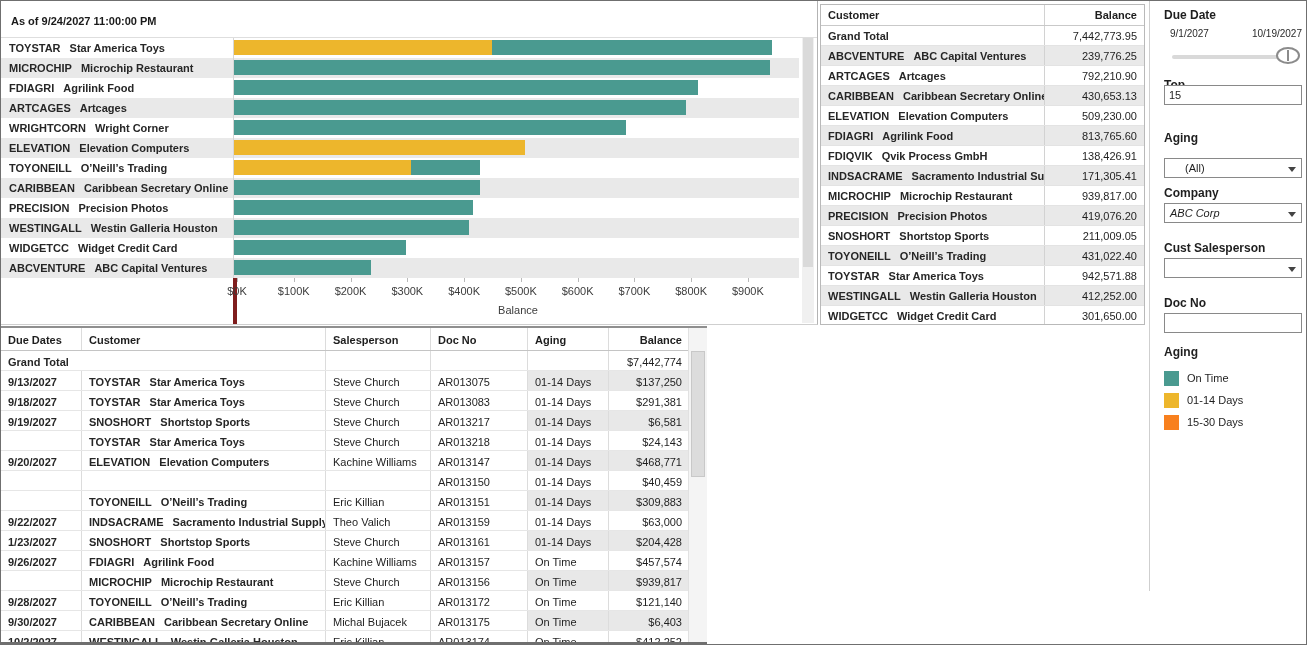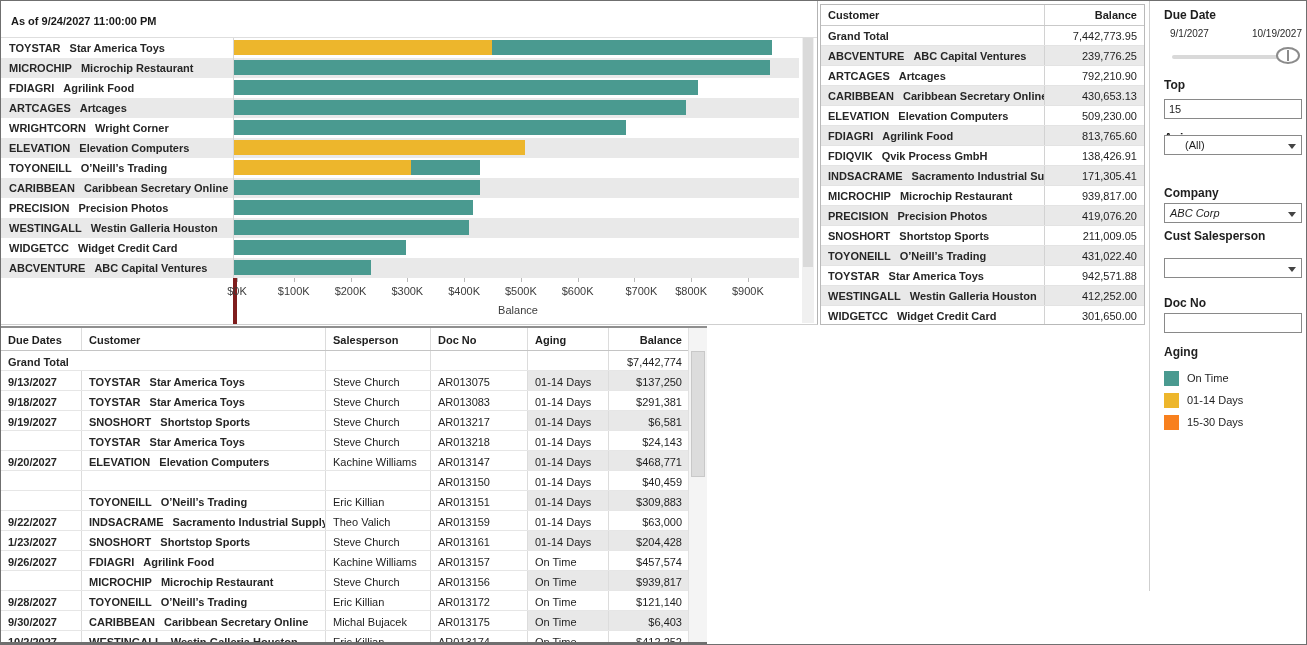--- a/index.html
+++ b/index.html
@@ -200,21 +200,21 @@
           <span class="ticklab" style="left: 20.202%;">$200K</span>
           <span class="tickmark" style="left: 30.303%;"></span>
           <span class="ticklab" style="left: 30.303%;">$300K</span>
           <span class="tickmark" style="left: 40.404%;"></span>
           <span class="ticklab" style="left: 40.404%;">$400K</span>
           <span class="tickmark" style="left: 50.5051%;"></span>
           <span class="ticklab" style="left: 50.5051%;">$500K</span>
           <span class="tickmark" style="left: 60.6061%;"></span>
           <span class="ticklab" style="left: 60.6061%;">$600K</span>
           <span class="tickmark" style="left: 70.7071%;"></span>
-          <span class="ticklab" style="left: 70.7071%; margin-left: 7px;">$700K</span>
+          <span class="ticklab" style="left: 70.7071%;">$700K</span>
           <span class="tickmark" style="left: 80.8081%;"></span>
           <span class="ticklab" style="left: 80.8081%;">$800K</span>
           <span class="tickmark" style="left: 90.9091%;"></span>
           <span class="ticklab" style="left: 90.9091%;">$900K</span>
         </div>
       <div class="axis-title">Balance</div>
     </div>
     <div class="chart-scroll">
       <div class="thumb"></div>
     </div>
@@ -432,35 +432,35 @@
     <div class="dates-row" style="top:27px;">
       <span>9/1/2027</span>
       <span>10/19/2027</span>
     </div>
     <div class="slider" style="top:45px;">
       <div class="track"></div>
       <div class="handle"></div>
     </div>
 
     <div class="flabel" style="top:77px;">Top</div>
-    <input class="tinput" style="top: 98px;" type="text" value="15">
+    <input class="tinput" style="top: 84px;" type="text" value="15">
 
     <div class="flabel" style="top:130px;">Aging</div>
-    <div class="combo" style="top:134px;padding-left:20px;">
+    <div class="combo" style="top:157px;padding-left:20px;">
       <span>(All)</span>
       <span class="arrow"></span>
     </div>
 
     <div class="flabel" style="top:185px;">Company</div>
     <div class="combo" style="top:202px;font-style:italic;">
       <span>ABC Corp</span>
       <span class="arrow"></span>
     </div>
 
-    <div class="flabel" style="top:228px;">Cust Salesperson</div>
+    <div class="flabel" style="top:240px;">Cust Salesperson</div>
     <div class="combo" style="top:257px;">
       <span></span>
       <span class="arrow"></span>
     </div>
 
     <div class="flabel" style="top:295px;">Doc No</div>
     <input class="tinput" style="top: 312px;" type="text" value="">
 
     <div class="legend">
       <div class="ltitle">Aging</div>

